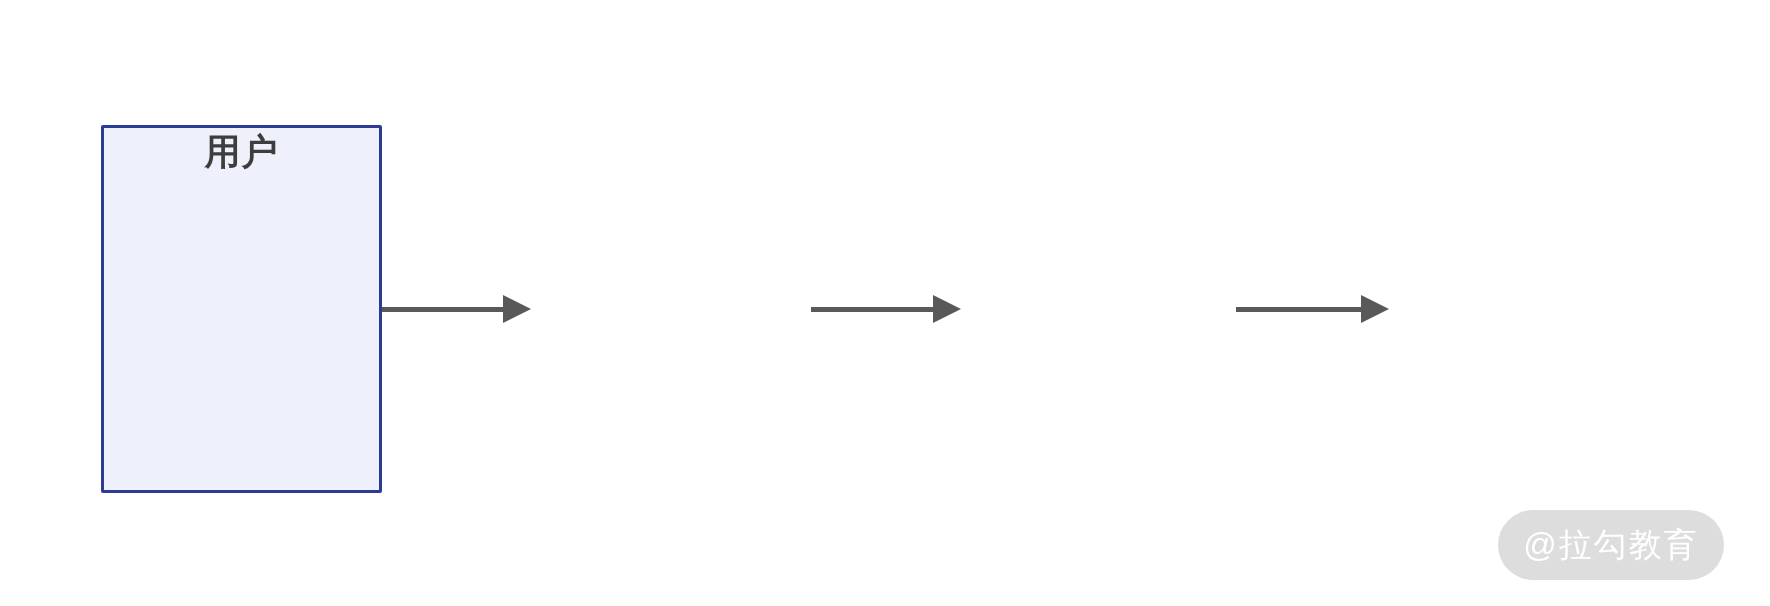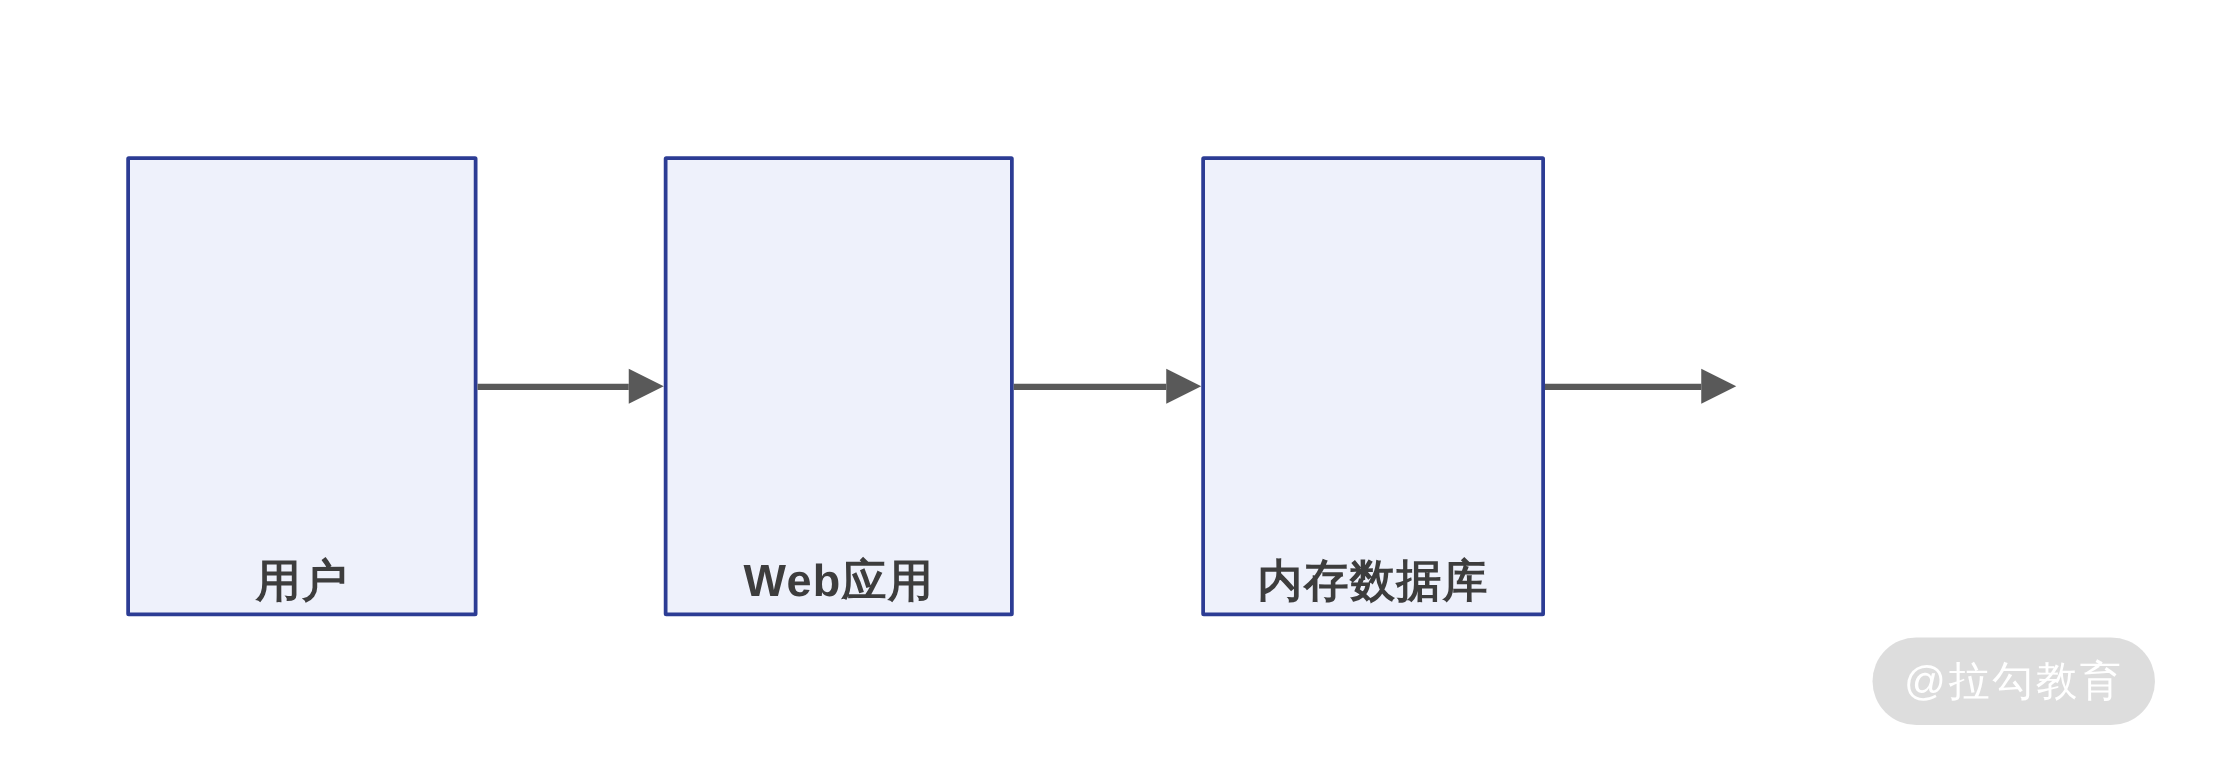--- a/index.html
+++ b/index.html
@@ -23,21 +23,21 @@
     overflow: hidden;
   }
   .node {
     position: absolute;
     top: 125px;
     height: 368px;
     background: var(--node-fill);
     border: 3px solid var(--node-border);
     border-radius: 2px;
     display: flex;
-    align-items: flex-end;
+    align-items: flex-start;
     justify-content: center;
   }
   .node-label {
     color: var(--node-text);
     font-size: 36px;
     font-weight: 600;
     letter-spacing: 1px;
     white-space: nowrap;
   }
   .node-1 { left: 101px; width: 281px; }
@@ -96,32 +96,26 @@
 
   <div class="node node-1">
     <span class="node-label">用户</span>
   </div>
 
   <div class="arrow arrow-1">
     <div class="arrow-shaft"></div>
     <div class="arrow-head"></div>
   </div>
 
-  <div class="node node-2">
-    <span class="node-label">Web应用</span>
-  </div>
 
   <div class="arrow arrow-2">
     <div class="arrow-shaft"></div>
     <div class="arrow-head"></div>
   </div>
 
-  <div class="node node-3">
-    <span class="node-label">内存数据库</span>
-  </div>
 
   <div class="arrow arrow-3">
     <div class="arrow-shaft"></div>
     <div class="arrow-head"></div>
   </div>
 
 
   <div class="watermark">
     <span class="watermark-label">@拉勾教育</span>
   </div>

